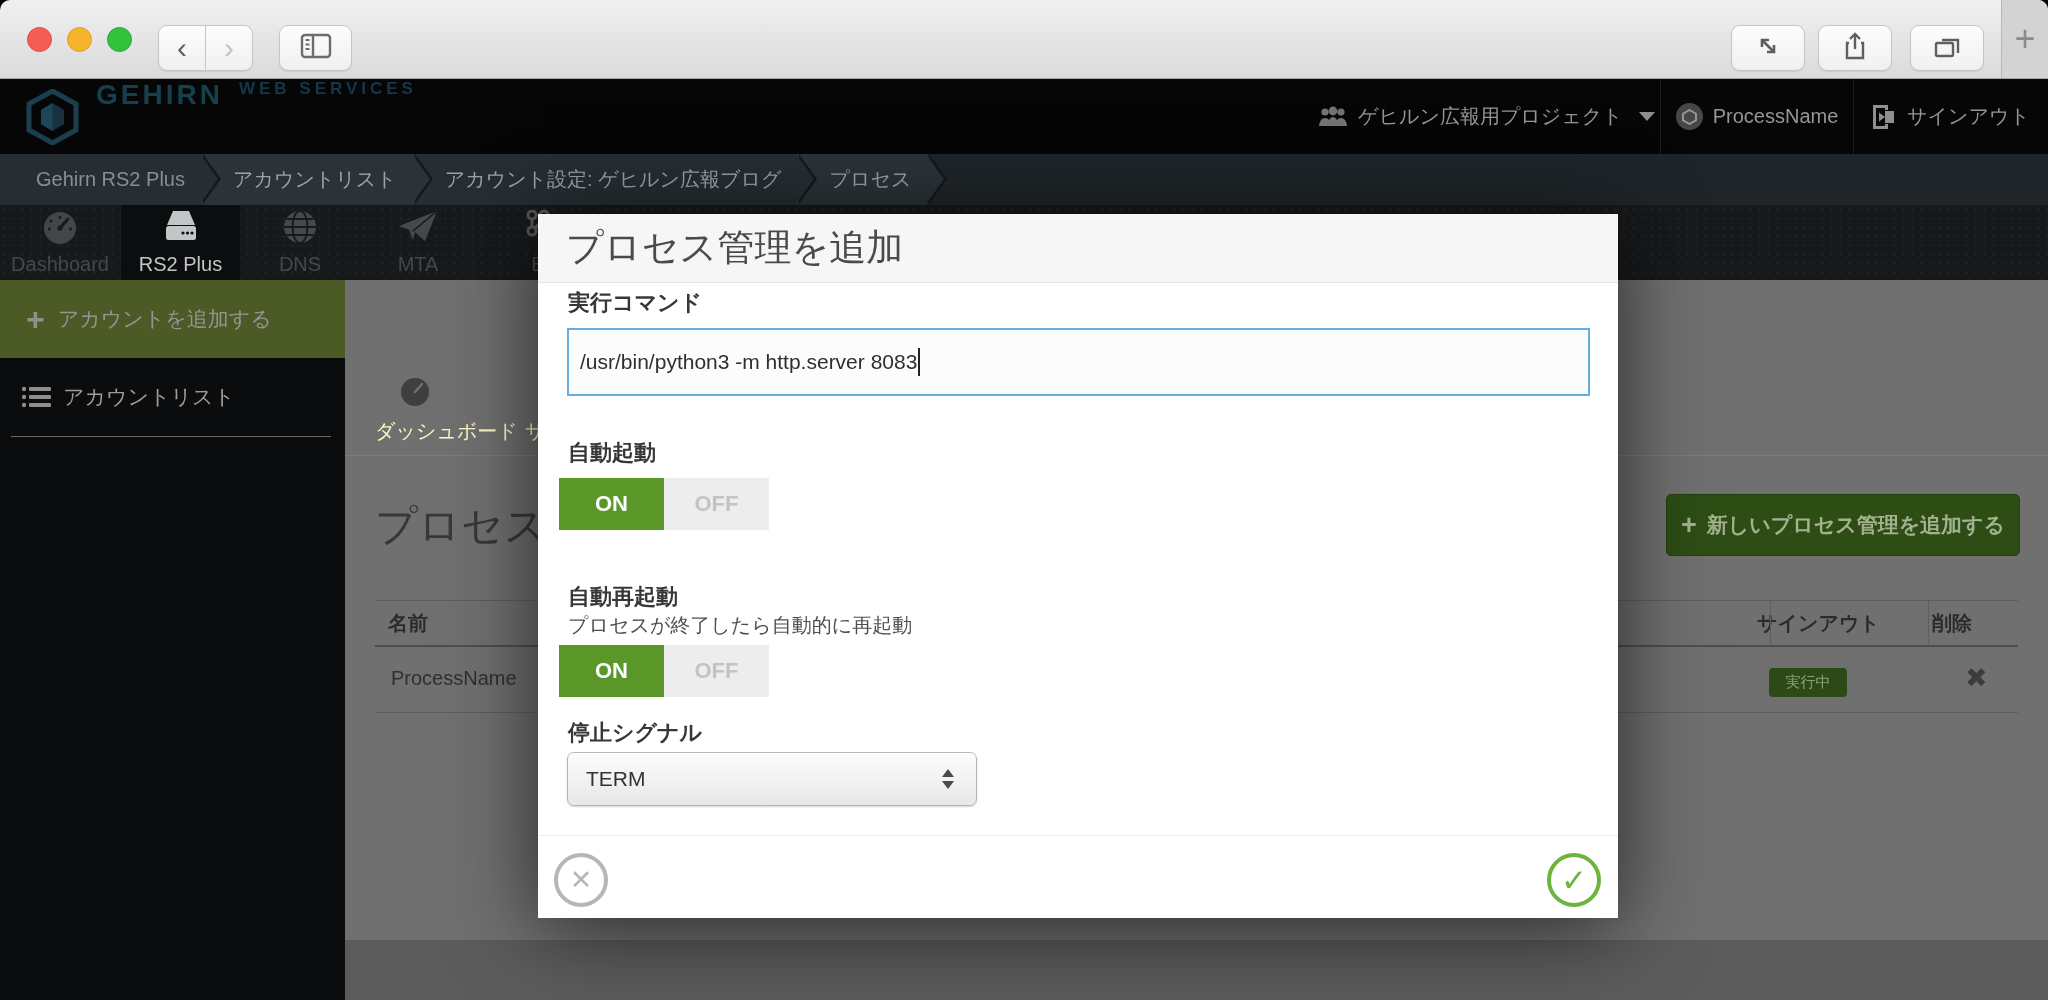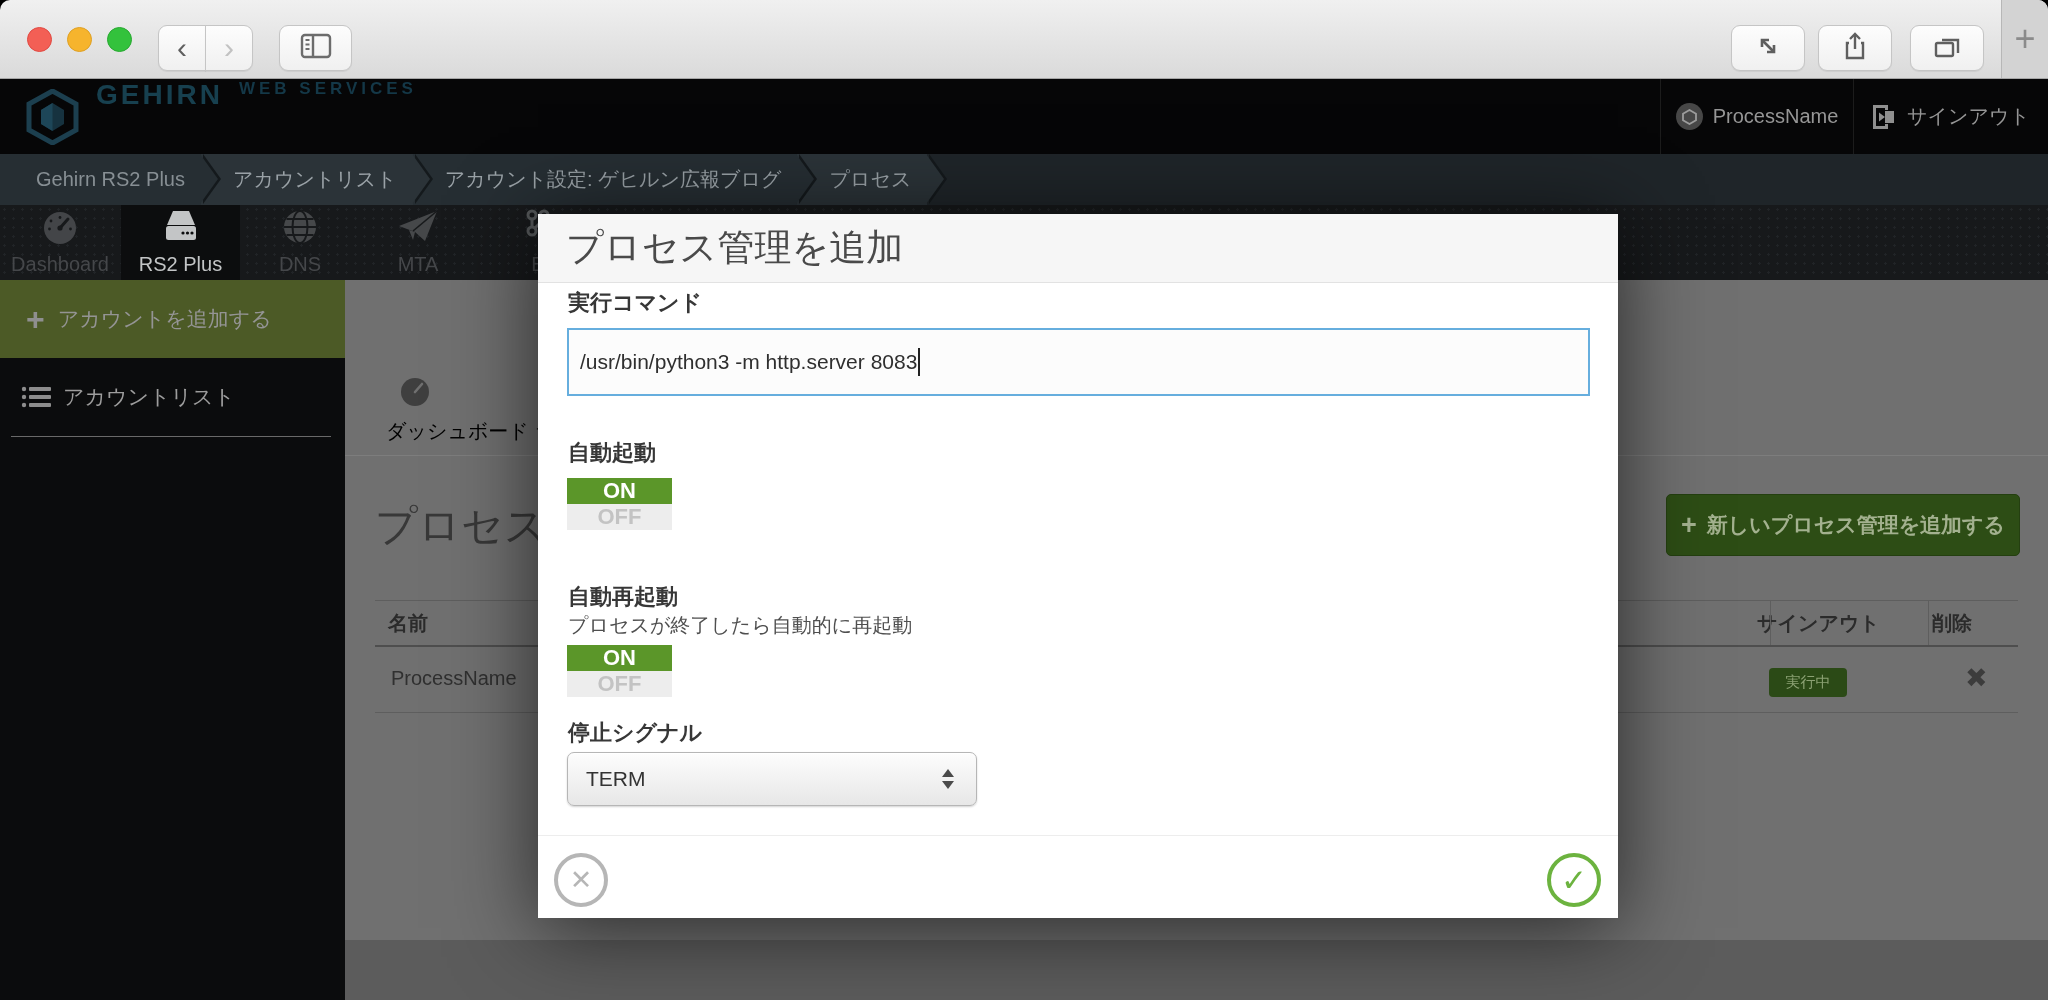--- a/index.html
+++ b/index.html
@@ -60,21 +60,21 @@
   .sidebar{position:absolute;top:280px;left:0;width:345px;bottom:0;background:#0b0c0d;}
   .sbitem{height:78px;display:flex;align-items:center;font-size:21px;color:#9d9d9d;}
   .sbitem.active{background:#4c5a26;color:#949494;}
   .sbplus{font-size:32px;font-weight:bold;color:#8f8f8f;margin:0 13px 0 26px;line-height:0;}
   .sbdivider{border-top:1px solid #696969;margin:0 14px 0 11px;width:320px;}
 
   
   .main{position:absolute;top:280px;left:345px;right:0;bottom:0;background:#5c5c5c;}
   .panel{position:absolute;top:0;left:0;right:0;height:660px;background:#707070;}
   .acct-heading{position:absolute;left:30px;top:16px;font-size:42px;font-weight:300;color:#2f2f2f;}
-  .tablabel{position:absolute;top:138px;font-size:20px;color:#000000;margin-left:11px;}
+  .tablabel{position:absolute;top:138px;font-size:20px;color:#fef9c3;}
   .tabicon{position:absolute;top:96px;}
   .tabline{position:absolute;top:175px;left:0;right:0;border-top:1px solid #7d7d7d;}
   .sec-heading{position:absolute;left:30px;top:218px;font-size:42px;font-weight:300;color:#383838;}
   .addbtn{position:absolute;left:1321px;top:214px;width:352px;height:60px;background:#2d4d15;
           border:1px solid #243f10;border-radius:5px;display:flex;align-items:center;justify-content:center;
           gap:10px;color:#a3b18f;font-size:21px;font-weight:bold;}
   .addbtn .plus{font-size:27px;font-weight:bold;}
   .tline{position:absolute;left:30px;width:1643px;border-top:1px solid #5e5e5e;}
   .th{position:absolute;font-size:20px;font-weight:bold;color:#2b2b2b;top:330px;}
   .vline{position:absolute;top:320px;height:45px;border-left:1px solid #5e5e5e;}
@@ -86,21 +86,21 @@
   
   .modal{position:absolute;left:538px;top:214px;width:1080px;height:704px;background:#fff;z-index:50;
          box-shadow:0 10px 80px rgba(0,0,0,.65);}
   .mhead{position:absolute;top:0;left:0;right:0;height:68px;background:#f6f6f6;border-bottom:1px solid #e2e2e2;}
   .mtitle{margin:0 0 0 28px;line-height:68px;font-size:37px;font-weight:400;color:#4a4a4a;}
   .mlabel{position:absolute;left:30px;font-size:22px;font-weight:bold;color:#373737;}
   .cmdinput{position:absolute;left:29px;top:114px;width:1019px;height:64px;border:2px solid #66aede;
             background:#fcfcfc;display:flex;align-items:center;}
   .cmdtext{margin-left:11px;font-size:21px;color:#2f2f2f;}
   .tcaret{display:inline-block;width:2px;height:28px;background:#222;margin-left:1px;vertical-align:middle;}
-  .toggle{position:absolute;left:29px;width:248px;height:52px;display:flex;font-size:22px;font-weight:bold;flex-direction:column;}
+  .toggle{position:absolute;left:21px;width:248px;height:52px;display:flex;font-size:22px;font-weight:bold;}
   .ton{width:105px;background:#5b9629;color:#fff;display:flex;align-items:center;justify-content:center;}
   .toff{width:105px;background:#ededed;color:#c3c3c3;display:flex;align-items:center;justify-content:center;}
   .mdesc{position:absolute;left:30px;top:398px;font-size:20px;color:#4f4f4f;}
   .mselect{position:absolute;left:29px;top:538px;width:408px;height:52px;border:1px solid #b6b6b6;border-radius:7px;
            background:linear-gradient(#fdfdfd,#e7e7e7);box-shadow:0 1px 2px rgba(0,0,0,.18), inset 0 1px 0 #fff;
            display:flex;align-items:center;}
   .selval{margin-left:18px;font-size:21px;color:#333;}
   .selarrows{position:absolute;right:22px;top:50%;transform:translateY(-50%);display:flex;flex-direction:column;gap:4px;}
   .arr-up{width:0;height:0;border-left:6px solid transparent;border-right:6px solid transparent;border-bottom:8px solid #4a4a4a;}
   .arr-dn{width:0;height:0;border-left:6px solid transparent;border-right:6px solid transparent;border-top:8px solid #4a4a4a;}
@@ -176,20 +176,32 @@
           <polygon points="26.5,2 50,15 50,41 26.5,54 3,41 3,15" fill="none" stroke="#1c3f4f" stroke-width="5"></polygon>
           <polygon points="26.5,14 38,21 38,35 26.5,42 15,35 15,21" fill="#16323f"></polygon>
           <polygon points="26.5,14 26.5,42 15,35 15,21" fill="#1d4658"></polygon>
         </svg>
     </span>
     <div class="brandwrap">
       <span class="brand">GEHIRN</span>
       <span class="brandsuffix">WEB SERVICES</span>
     </div>
 
+    <div class="hgroup hg-proj">
+      <span style="display:flex;">
+        <svg width="30" height="22" viewBox="0 0 30 22" fill="#737373">
+            <circle cx="7" cy="6" r="3.6"></circle>
+            <circle cx="23" cy="6" r="3.6"></circle>
+            <circle cx="15" cy="5" r="4.4"></circle>
+            <path d="M1 20 q1-8 6-8 q3 0 4 2 q1.5-3 4-3 q2.5 0 4 3 q1-2 4-2 q5 0 6 8 Z"></path>
+          </svg>
+      </span>
+      <span style="margin-left:10px;">ゲヒルン広報用プロジェクト</span>
+      <span class="caret-down"></span>
+    </div>
 
     <div class="hgroup hg-user">
       <span class="avatar">
         <svg width="15" height="16" viewBox="0 0 15 16">
             <polygon points="7.5,1 14,4.8 14,11.2 7.5,15 1,11.2 1,4.8" fill="none" stroke="#9c9c9c" stroke-width="1.8"></polygon>
           </svg>
       </span>
       <span>ProcessName</span>
     </div>
 

